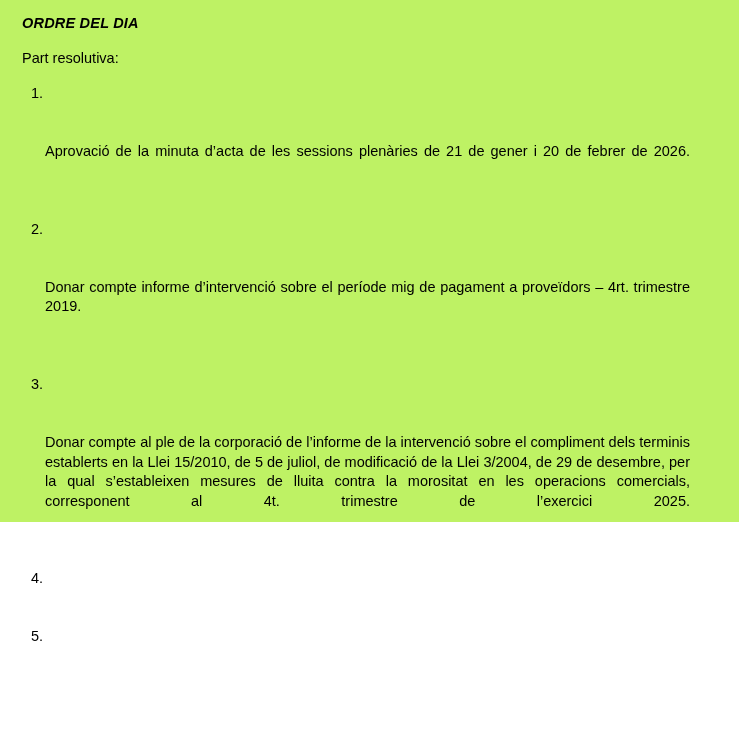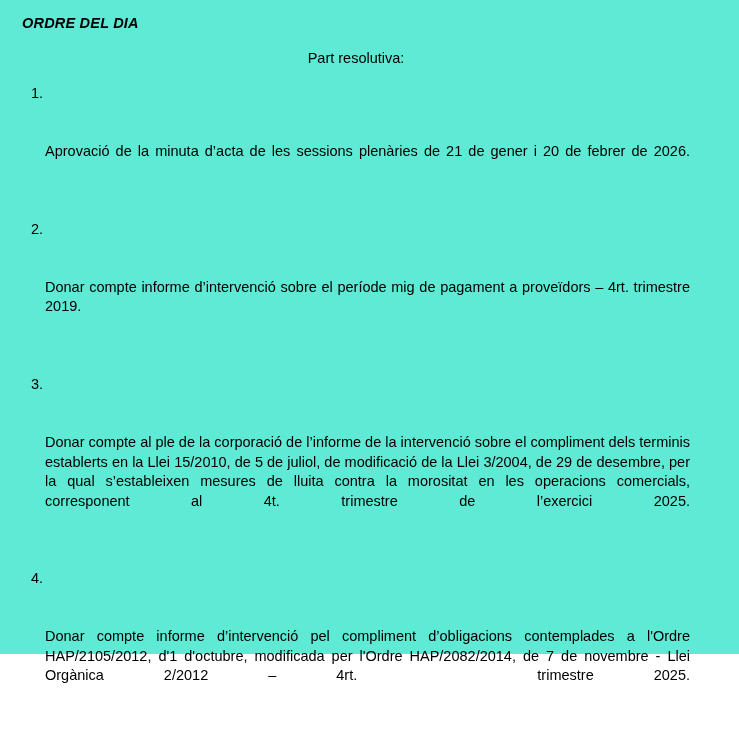--- a/index.html
+++ b/index.html
@@ -12,42 +12,41 @@
     height: 745px;
     overflow: hidden;
     font-family: "Liberation Sans", sans-serif;
     color: #000000;
     -webkit-font-smoothing: antialiased;
   }
 
   #page {
     position: relative;
     width: 739px;
-    height: 654px;
-    background: #5eead4;
+    height: 522px;
+    background: #bef264;
     box-sizing: border-box;
     padding: 8px 49px 0 22px;
   }
 
   .doc-title {
     font-size: 14.5px;
     font-weight: bold;
     font-style: italic;
     letter-spacing: 0.2px;
     margin: 6px 0 0 0;
     line-height: 18px;
     white-space: pre;
   }
 
   .section-label {
     font-size: 14.5px;
     line-height: 18px;
     margin: 17px 0 0 0;
     white-space: pre;
-    text-align: center;
   }
 
   ol.agenda {
     list-style: none;
     margin: 0;
     padding: 0;
   }
 
   ol.agenda.first-block {
     margin-top: 17px;
@@ -101,21 +100,20 @@
     <li>
       <span class="num">2.</span>
       <span class="body">Donar compte informe d’intervenció sobre el període mig de pagament a proveïdors – 4rt. trimestre 2019.</span>
     </li>
     <li>
       <span class="num">3.</span>
       <span class="body">Donar compte al ple de la corporació de l’informe de la intervenció sobre el compliment dels terminis establerts en la Llei 15/2010, de 5 de juliol, de modificació de la Llei 3/2004, de 29 de desembre, per la qual s’estableixen mesures de lluita contra la morositat en les operacions comercials, corresponent al 4t. trimestre de l’exercici 2025.</span>
     </li>
     <li>
       <span class="num">4.</span>
-      <span class="body">Donar compte informe d’intervenció pel compliment d’obligacions contemplades a l'Ordre HAP/2105/2012, d'1 d'octubre, modificada per l'Ordre HAP/2082/2014, de 7 de novembre - Llei Orgànica 2/2012 – 4rt.   trimestre 2025.</span>
     </li>
     <li>
       <span class="num">5.</span>
       
     </li>
 
   </ol>
 
 </div>
 

